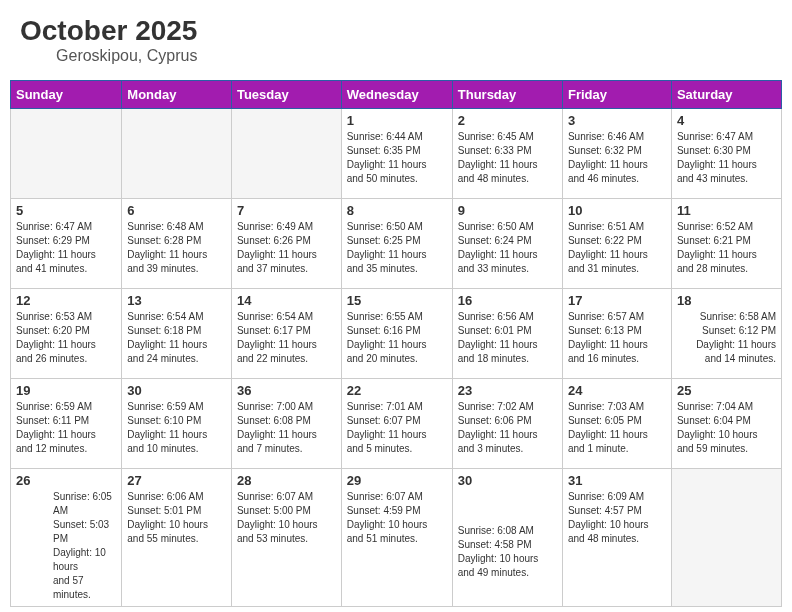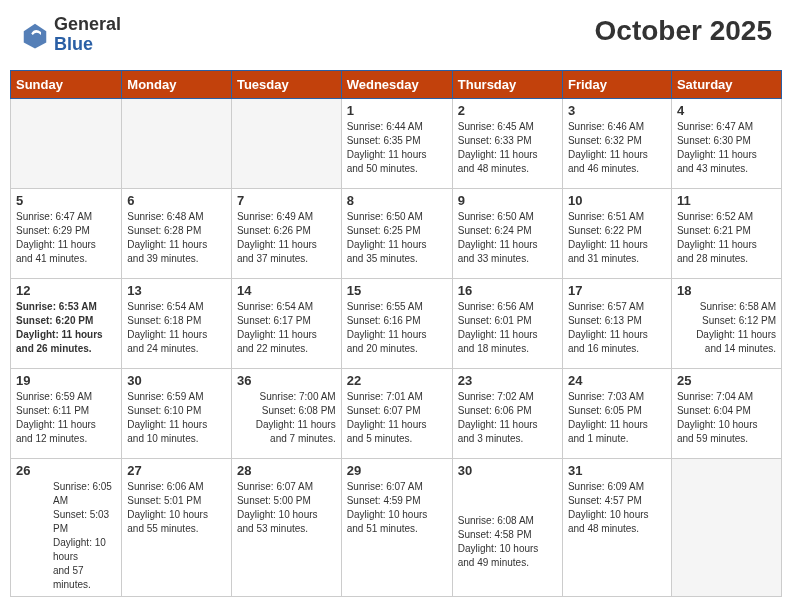--- a/index.html
+++ b/index.html
@@ -52,21 +52,21 @@
     .subtitle {
       font-size: 16px;
       color: #555;
     }
     .calendar {
       width: 100%;
       border-collapse: collapse;
       font-size: 11px;
     }
     .calendar th {
-      background: #c2410c;
+      background: #a21caf;
       color: #fff;
       text-align: left;
       padding: 6px 5px;
       font-size: 13px;
       font-weight: bold;
       border: 1px solid #2a5fa5;
     }
     .calendar td {
       vertical-align: top;
       padding: 4px 5px;
@@ -89,32 +89,23 @@
     .day-info {
       color: #333;
       font-size: 10px;
       line-height: 1.4;
     }
   </style>
 </head>
 <body>
 
 <div class="header">
-  <div class="logo">
-    <svg class="logo-icon" viewBox="0 0 40 40">
-      <path d="M20 5 L35 15 L35 30 L20 38 L5 30 L5 15 Z" fill="#2a5fa5" opacity="0.8"></path>
-      <path d="M15 18 Q20 10 28 16 L28 20 Q22 14 17 20 Z" fill="white"></path>
-    </svg>
-    <div class="logo-text">
-      <span class="logo-general">General</span>
-      <span class="logo-blue">Blue</span>
-    </div>
-  </div>
   <div class="title-block">
     <div class="month-title">October 2025</div>
+    <div class="subtitle">Geroskipou, Cyprus</div>
   </div>
 </div>
 
 <table class="calendar">
   <thead>
     <tr>
       <th>Sunday</th>
       <th>Monday</th>
       <th>Tuesday</th>
       <th>Wednesday</th>
@@ -204,21 +195,21 @@
           <span class="day-number">11</span>
           <div class="day-info" style="white-space: pre-line;">Sunrise: 6:52 AM
 Sunset: 6:21 PM
 Daylight: 11 hours
 and 28 minutes.</div>
         </td>
       </tr>
       <tr>
         <td>
           <span class="day-number">12</span>
-          <div class="day-info" style="white-space: pre-line; font-weight: bold;">Sunrise: 6:53 AM
+          <div class="day-info" style="white-space: pre-line;">Sunrise: 6:53 AM
 Sunset: 6:20 PM
 Daylight: 11 hours
 and 26 minutes.</div>
         </td>
         <td>
           <span class="day-number">13</span>
           <div class="day-info" style="white-space: pre-line;">Sunrise: 6:54 AM
 Sunset: 6:18 PM
 Daylight: 11 hours
 and 24 minutes.</div>
@@ -269,21 +260,21 @@
         </td>
         <td>
           <span class="day-number">30</span>
           <div class="day-info" style="white-space: pre-line;">Sunrise: 6:59 AM
 Sunset: 6:10 PM
 Daylight: 11 hours
 and 10 minutes.</div>
         </td>
         <td>
           <span class="day-number">36</span>
-          <div class="day-info" style="white-space: pre-line; text-align: right;">Sunrise: 7:00 AM
+          <div class="day-info" style="white-space: pre-line;">Sunrise: 7:00 AM
 Sunset: 6:08 PM
 Daylight: 11 hours
 and 7 minutes.</div>
         </td>
         <td>
           <span class="day-number">22</span>
           <div class="day-info" style="white-space: pre-line;">Sunrise: 7:01 AM
 Sunset: 6:07 PM
 Daylight: 11 hours
 and 5 minutes.</div>

